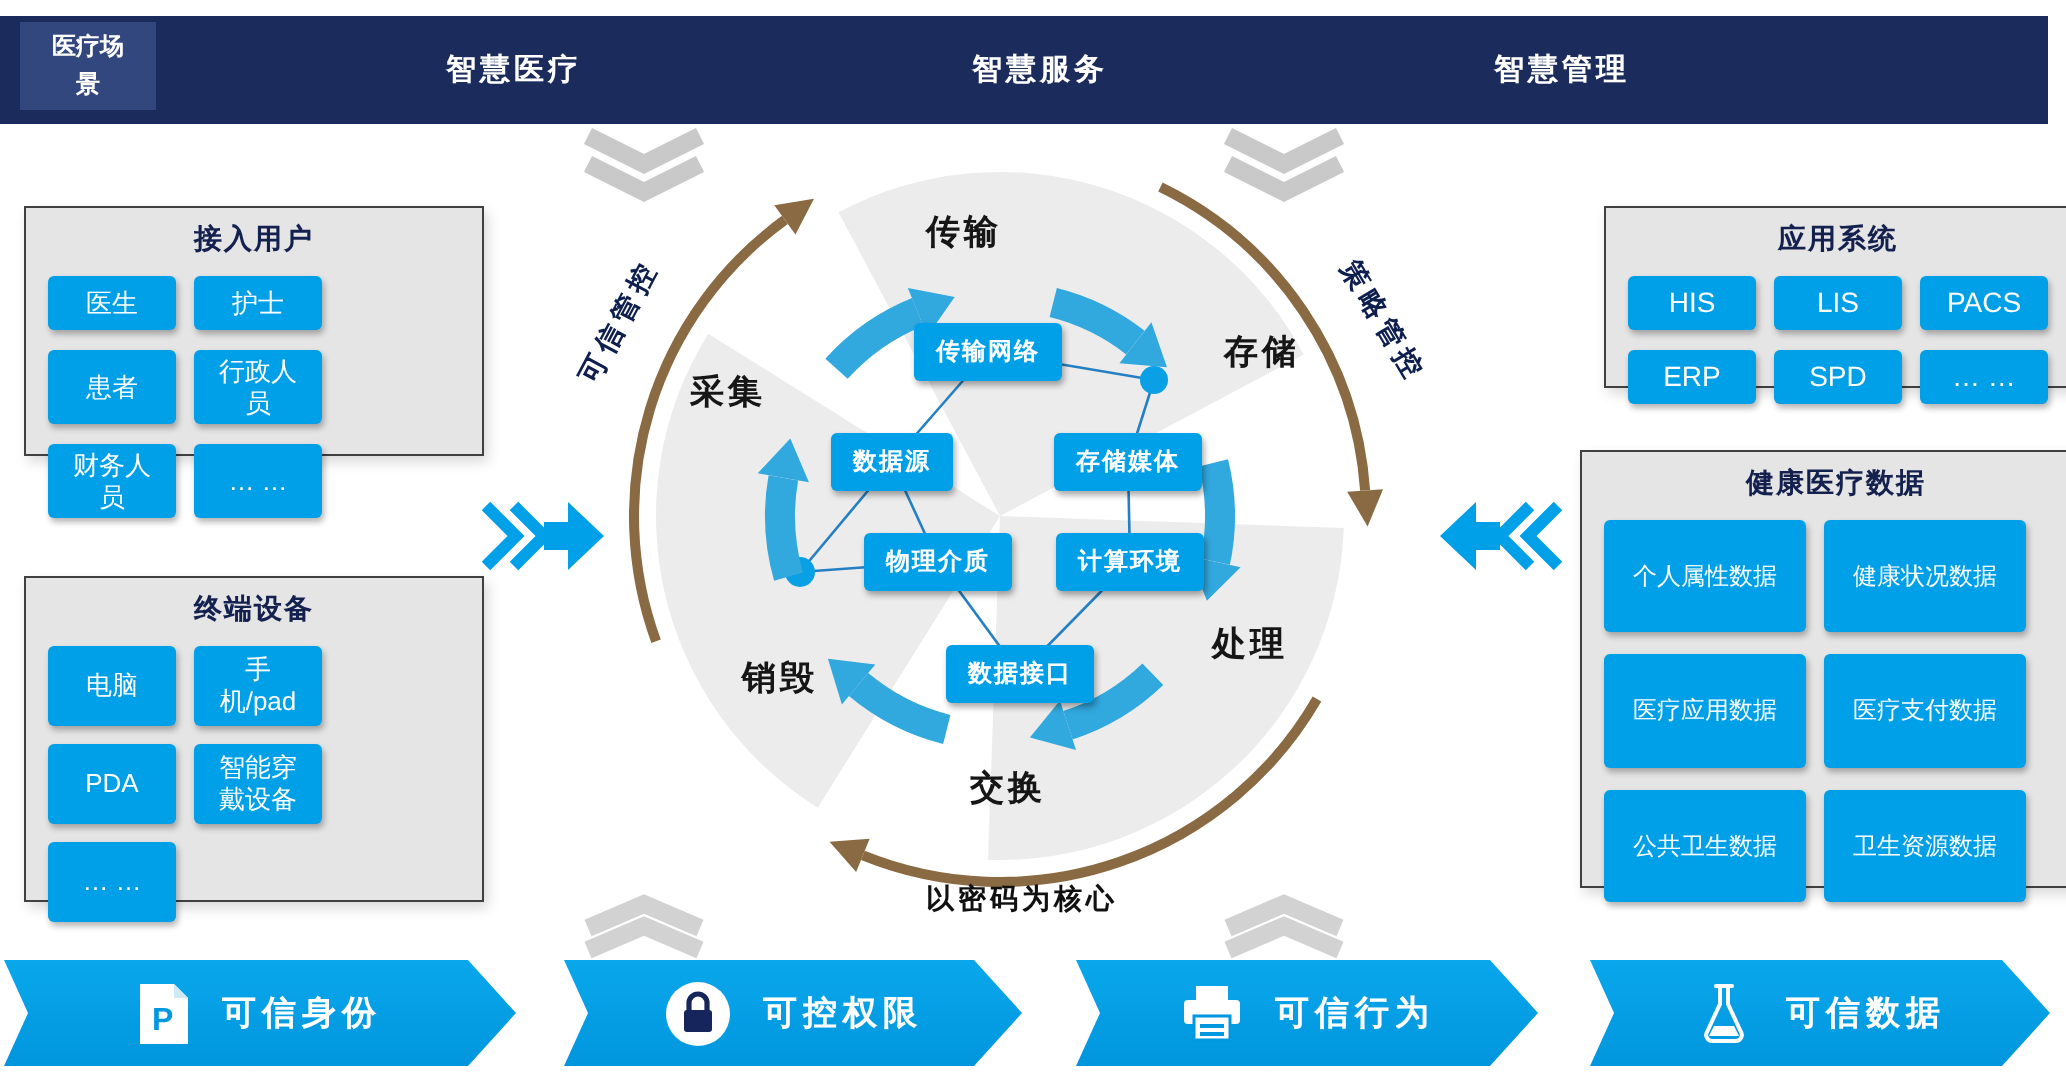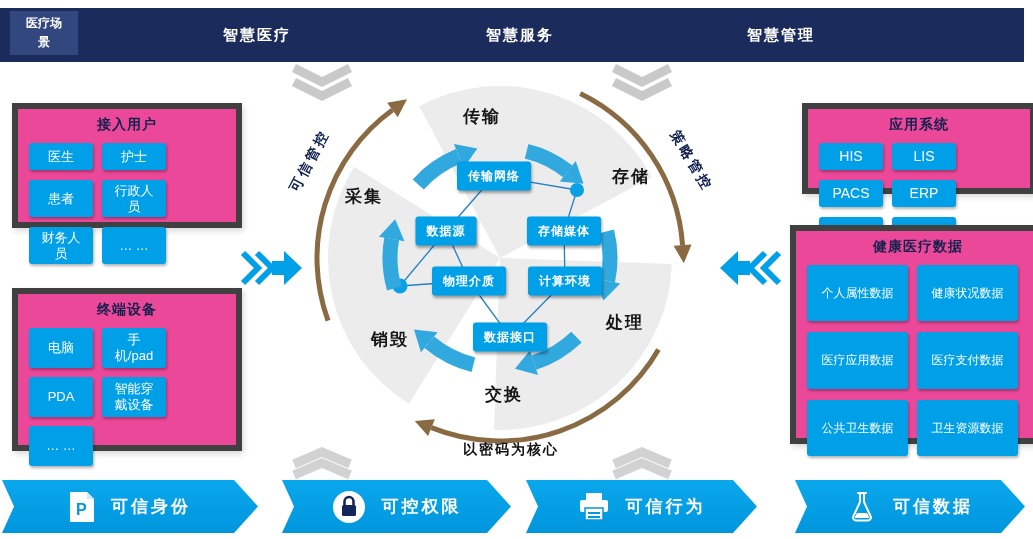--- a/index.html
+++ b/index.html
@@ -9,21 +9,21 @@
   #diagram-layer{position:absolute;left:0;top:0}
 
   
   .topbar{position:absolute;left:0;top:8px;width:1024px;height:54px;background:#1b2b5c}
   .scene-chip{position:absolute;left:10px;top:3px;width:68px;height:44px;background:#31477d;color:#fff;
     font-size:12px;line-height:1.6;text-align:center;padding:3px 16px 0 16px;font-weight:bold}
   .topbar-item{position:absolute;top:50%;transform:translate(-50%,-50%);color:#fff;font-weight:bold;
     font-size:15px;letter-spacing:2px;white-space:nowrap}
 
   
-  .panel{position:absolute;background:#ec4899;border:6px solid #404040;box-shadow:2px 3px 6px rgba(0,0,0,.15)}
+  .panel{position:absolute;background:#e5e5e5;border:1px solid #404040;box-shadow:2px 3px 6px rgba(0,0,0,.15)}
   .panel-title{text-align:center;font-size:14px;font-weight:bold;color:#14214f;padding:7px 0 9px;letter-spacing:1px}
   .chip-row{display:flex;flex-wrap:wrap;gap:10px 9px;padding:0 11px;justify-content:flex-start}
   .chip{background:#00a0e9;color:#fff;border-radius:3px;display:flex;align-items:center;justify-content:center;
     text-align:center;box-shadow:1px 2px 3px rgba(0,0,0,.3);font-size:13px;line-height:1.2;padding:3px 8px}
   .p-access .chip{width:64px;min-height:27px}
   .p-term .chip-row{gap:9px 9px}
   .p-term .chip{width:64px;min-height:40px}
   .p-app .chip{width:64px;min-height:27px;font-size:14px}
   .p-health .chip-row{gap:11px 9px}
   .p-health .chip{width:101px;min-height:37px;font-size:12px;padding:21px 4px}
@@ -202,21 +202,21 @@
     <span class="banner-icon">
       <svg width="34" height="34" viewBox="0 0 34 34">
         <circle cx="17" cy="17" r="16" fill="#ffffff"></circle>
         <rect x="10" y="15" width="14" height="11" rx="1.5" fill="#16265c"></rect>
         <path d="M12.5 15.5 v-4 a4.5 4.5 0 0 1 9 0 v4" fill="none" stroke="#16265c" stroke-width="2.6"></path>
       </svg>
     </span>
     <span class="banner-label">可控权限</span>
   </div>
 
-  <div class="banner" style="left:526px;width:231px">
+  <div class="banner" style="left:538px;width:231px">
     <span class="banner-icon">
       <svg width="32" height="30" viewBox="0 0 32 30">
         <rect x="8" y="1" width="16" height="7" fill="#ffffff"></rect>
         <rect x="2" y="8" width="28" height="12" rx="2" fill="#ffffff"></rect>
         <rect x="7" y="16" width="18" height="12" fill="#ffffff" stroke="#0098e0" stroke-width="1.5"></rect>
         <rect x="10" y="20" width="12" height="2" fill="#0098e0"></rect>
         <rect x="10" y="24" width="12" height="2" fill="#0098e0"></rect>
       </svg>
     </span>
     <span class="banner-label">可信行为</span>

